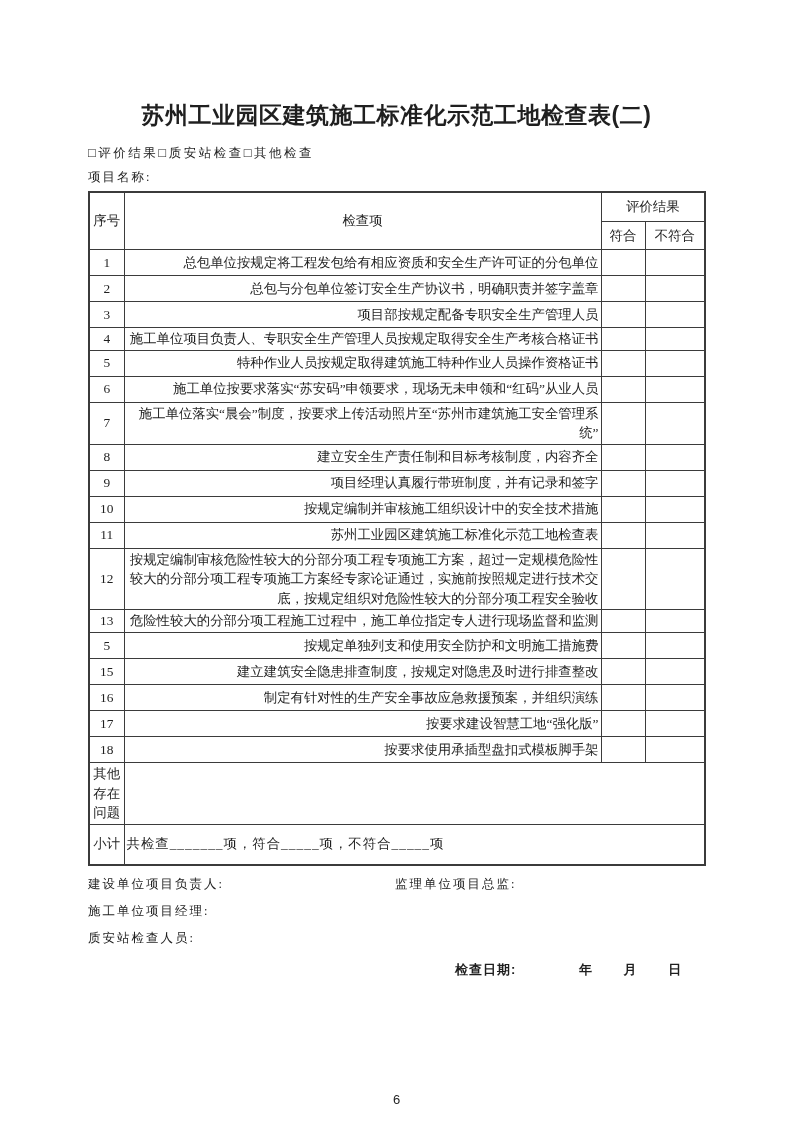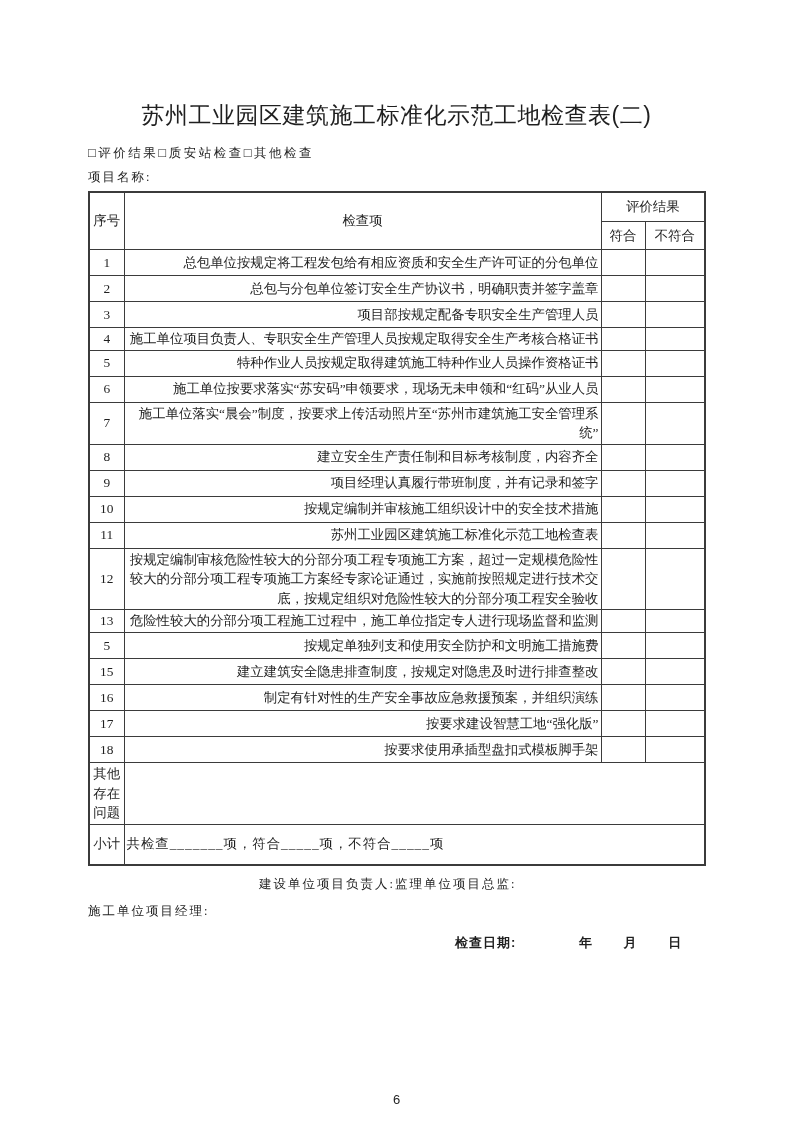--- a/index.html
+++ b/index.html
@@ -9,21 +9,21 @@
     background:#ffffff;
     color:#1f1f1f;
     font-family:"Liberation Serif","DejaVu Serif",serif;
     overflow:hidden;
   }
   .title{
     padding-top:100px;
     text-align:center;
     font-family:"Liberation Sans","DejaVu Sans",sans-serif;
     font-size:23px;
-    font-weight:normal;
+    font-weight:bold;
     letter-spacing:0.5px;
   }
   .subtitle{
     margin-top:11px;
     text-align:center;
     font-family:"Liberation Sans","DejaVu Sans",sans-serif;
     font-size:14.5px;
     font-weight:bold;
     letter-spacing:1px;
   }
@@ -60,21 +60,21 @@
   .c-no{text-align:center;}
   .c-item{text-align:right;padding:1px 2px 1px 8px;}
   .row-s td{height:23px;}
   .pass-cell,.fail-cell{background:#ffffff;}
   .other-label{height:57px;line-height:1.42;padding:1px 4px;}
   .other-cell{background:#ffffff;}
   .subtotal-row td{height:37px;}
   .subtotal-cell{text-align:left;letter-spacing:1px;}
   .footer{margin:10px 89px 0 88px;font-size:12.5px;}
   .sign-row{display:flex;margin-top:9px;letter-spacing:2px;}
-  .sign-left{display:inline-block;width:307px;text-align:right;}
+  .sign-left{display:inline-block;width:307px;}
   .sign-line{margin-top:10px;letter-spacing:2px;}
   .date-line{
     margin-top:14px;
     padding-left:367px;
     font-family:"Liberation Sans","DejaVu Sans",sans-serif;
     font-weight:bold;
     font-size:13px;
     letter-spacing:1px;
   }
   .date-year{margin-left:58px;}
@@ -241,20 +241,21 @@
     </tbody>
       </table>
   </div>
 
   <div class="footer">
     <div class="sign-row">
       <span class="sign-left">建设单位项目负责人:</span>
       <span>监理单位项目总监:</span>
     </div>
     <div class="sign-line">施工单位项目经理:</div>
+    <div class="sign-line">质安站检查人员:</div>
     <div class="date-line">
       <span>检查日期:</span>
       <span class="date-year">年</span>
       <span class="date-month">月</span>
       <span class="date-day">日</span>
     </div>
   </div>
 
   <div class="page-number">6</div>
 

